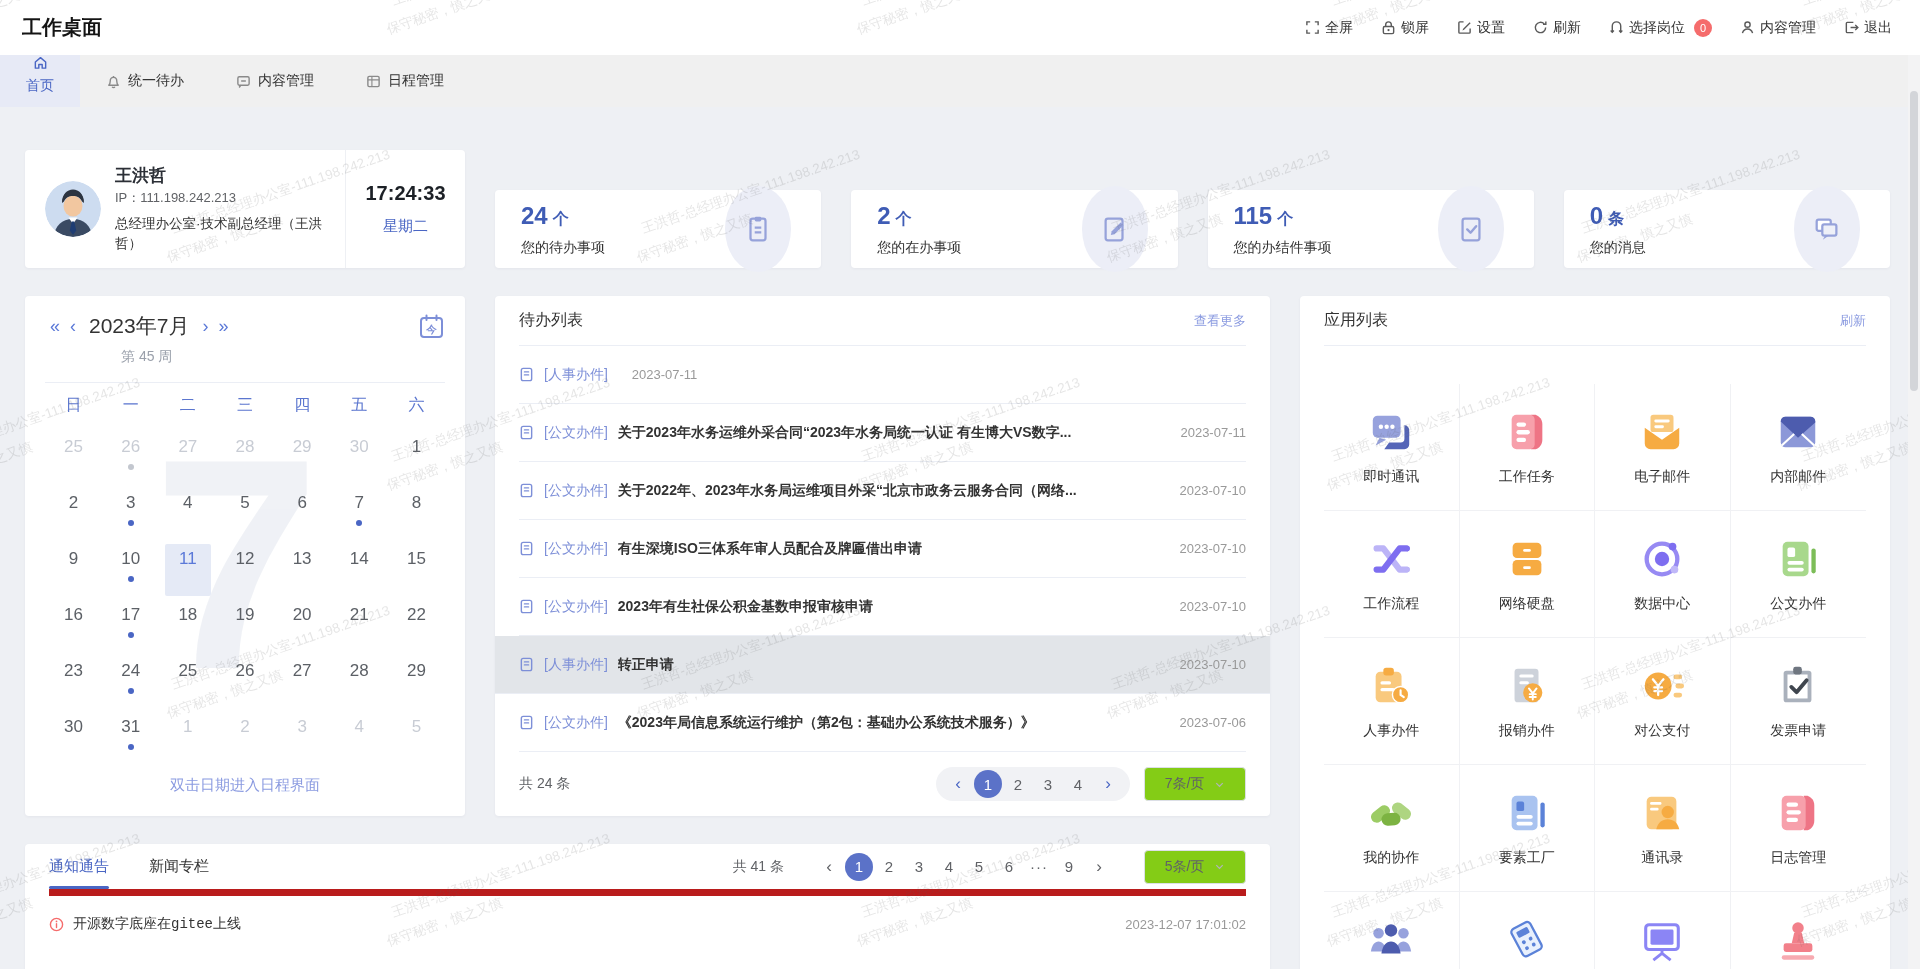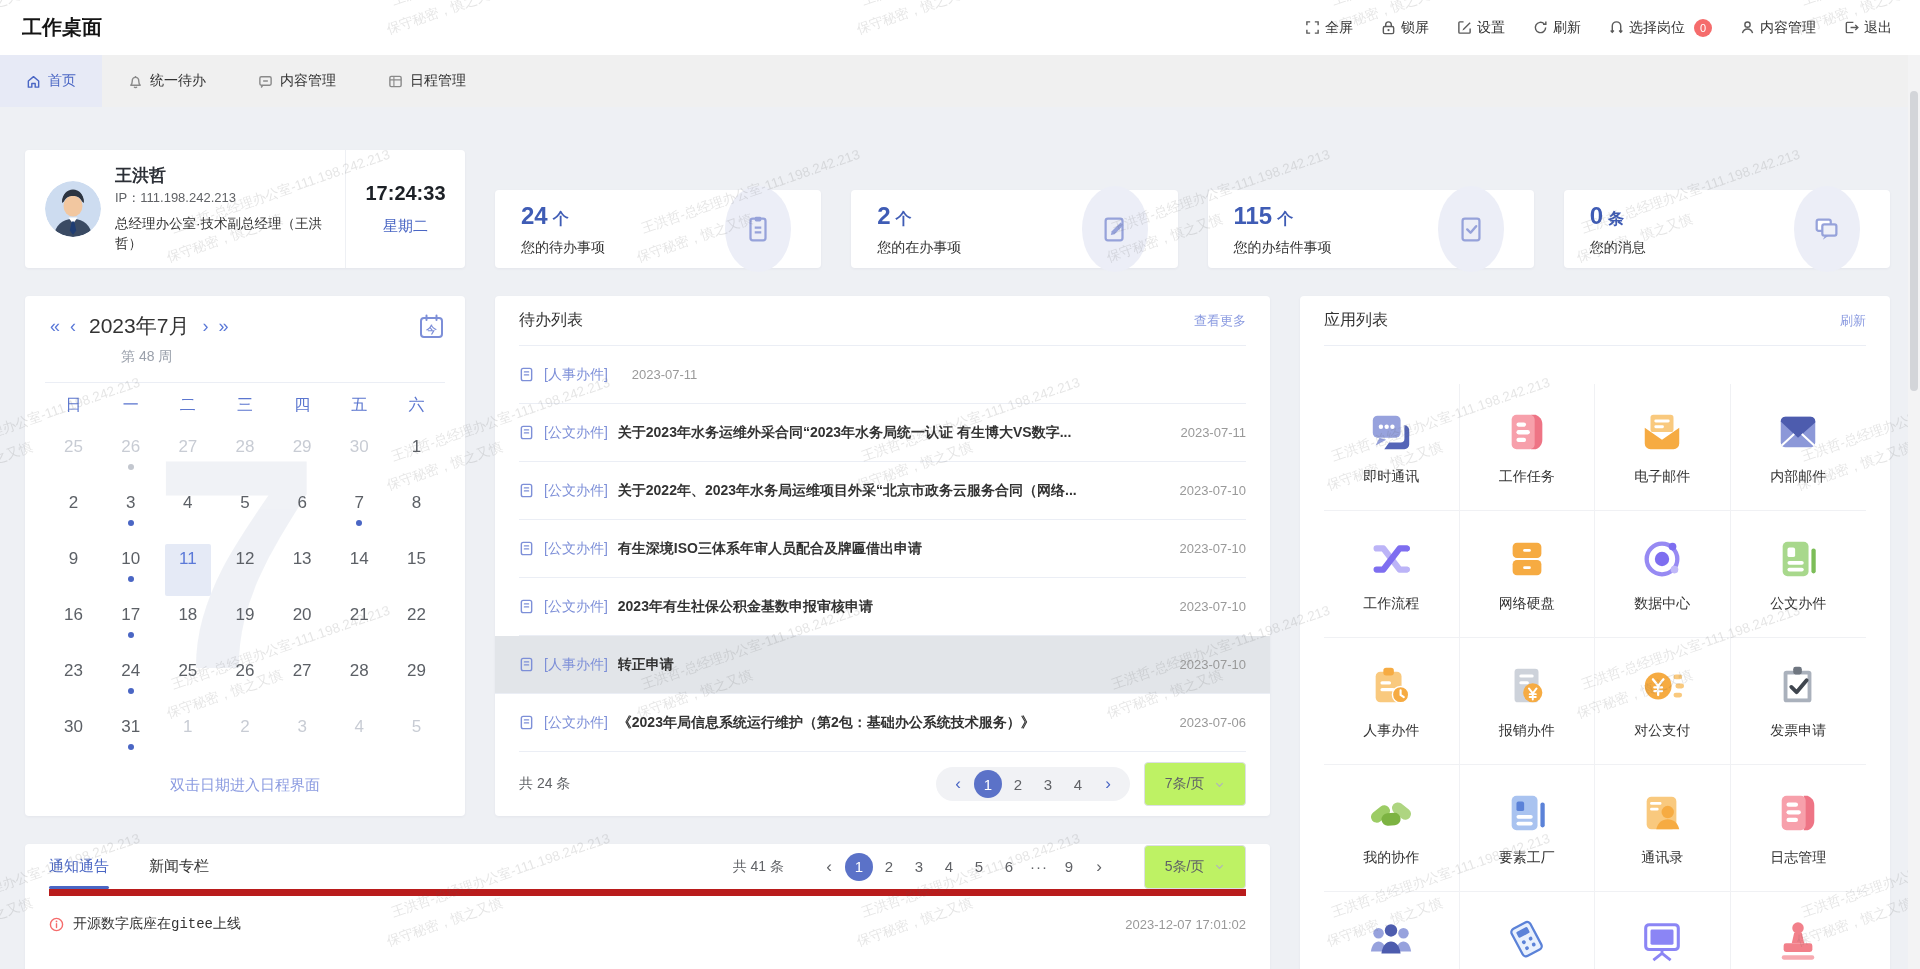--- a/index.html
+++ b/index.html
@@ -11,21 +11,21 @@
   .app-title { font-size:20px; font-weight:bold; color:#141414; }
   .h-actions { display:flex; align-items:center; gap:28px; margin-right:6px; }
   .h-action { display:flex; align-items:center; gap:5px; font-size:14px; color:#333; cursor:pointer; }
   .h-icon { display:flex; } .h-icon svg { width:15px; height:15px; color:#5a5a5a; display:block; }
   .badge { background:#f56c6c; color:#fff; font-size:11px; min-width:18px; height:18px; border-radius:9px; display:inline-flex; align-items:center; justify-content:center; margin-left:4px; padding:0 4px; }
 
   
   .tabbar { height:52px; background:#f0f0f0; display:flex; align-items:stretch; position:relative; z-index:5; }
   .tab { display:flex; align-items:center; gap:7px; padding:0 26px; font-size:14px; color:#333; cursor:pointer; }
   .tab svg { width:15px; height:15px; color:#8a8a8a; display:block; }
-  .tab.active { background:#e7eaf6; color:#4a66c4; }
+  .tab.active { background:#e7eaf6; color:#4a66c4;flex-direction:column; }
   .tab.active svg { color:#4a66c4; }
 
   
   .content { padding:43px 30px 0 25px; display:grid; grid-template-columns:440px 775px 590px; grid-template-rows:118px 520px 300px; gap:28px 30px; }
   .card { background:#fff; border-radius:4px; box-shadow:0 1px 3px rgba(30,40,80,.05); }
 
   
   .user-card { grid-column:1; grid-row:1; display:flex; align-items:stretch; }
   .uc-left { flex:1; display:flex; align-items:center; gap:14px; padding:14px 12px 14px 20px; }
   .avatar { width:56px; height:56px; border-radius:50%; overflow:hidden; flex:none; }
@@ -80,21 +80,21 @@
   .t-date { color:#999; font-size:13px; margin-left:14px; white-space:nowrap; }
   .todo-foot { display:flex; align-items:center; height:64px; }
   .total { font-size:14px; color:#606266; }
   .foot-right { margin-left:auto; display:flex; align-items:center; gap:14px; }
   .pager { display:flex; align-items:center; gap:2px; }
   .pager.pill { background:#f1f2f5; border-radius:17px; height:34px; padding:0 8px; }
   .pg { min-width:28px; height:28px; display:flex; align-items:center; justify-content:center; font-size:15px; color:#606266; cursor:pointer; }
   .pg.arrow { color:#4a66c4; font-size:17px; }
   .pg.active { background:#5b72c8; color:#fff; border-radius:50%; width:28px; min-width:28px; }
   .pg.dots { cursor:default; letter-spacing:1px; }
-  .size-select { width:102px; height:44px; background:#bef264; border:1px solid #dcdfe6; border-radius:4px; display:flex; align-items:center; justify-content:center; gap:10px; font-size:14px; color:#606266; cursor:pointer; }
+  .size-select { width:102px; height:34px; background:#84cc16; border:1px solid #dcdfe6; border-radius:4px; display:flex; align-items:center; justify-content:center; gap:10px; font-size:14px; color:#606266; cursor:pointer; }
   .chev svg { width:11px; height:11px; display:block; }
 
   
   .apps-card { grid-column:3; grid-row:2 / span 2; padding:0 24px; height:745px; align-self:start; overflow:hidden; }
   .apps-grid { display:grid; grid-template-columns:repeat(4,1fr); grid-auto-rows:127px; margin-top:38px; }
   .app-cell { display:flex; flex-direction:column; align-items:center; padding-top:25px; border-bottom:1px solid #f0f1f4; cursor:pointer; }
   .app-cell:not(:nth-child(4n)) { border-right:1px solid #f0f1f4; }
   .app-icon svg { width:46px; height:46px; display:block; }
   .app-label { margin-top:13px; font-size:14px; color:#333; }
 
@@ -331,21 +331,21 @@
       <span class="cal-arrow">›</span>
       <span class="cal-arrow">»</span>
       <span class="cal-today">
           <svg viewBox="0 0 27 27">
             <rect x="3" y="5" width="21" height="19" rx="3" fill="none" stroke="#7d8fd8" stroke-width="2"></rect>
             <path d="M8.5 2.5v4.5M18.5 2.5v4.5" stroke="#7d8fd8" stroke-width="2" stroke-linecap="round"></path>
             <text x="13.5" y="19.5" font-size="10.5" font-weight="bold" fill="#7d8fd8" text-anchor="middle">今</text>
           </svg>
         </span>
     </div>
-    <div class="cal-week-label">第 48 周</div>
+    <div class="cal-week-label">第 45 周</div>
     <div class="cal-divider"></div>
     <div class="cal-weekdays" id="cal-weekdays">
         <div class="wd">日</div>
         <div class="wd">一</div>
         <div class="wd">二</div>
         <div class="wd">三</div>
         <div class="wd">四</div>
         <div class="wd">五</div>
         <div class="wd">六</div>
       </div>

